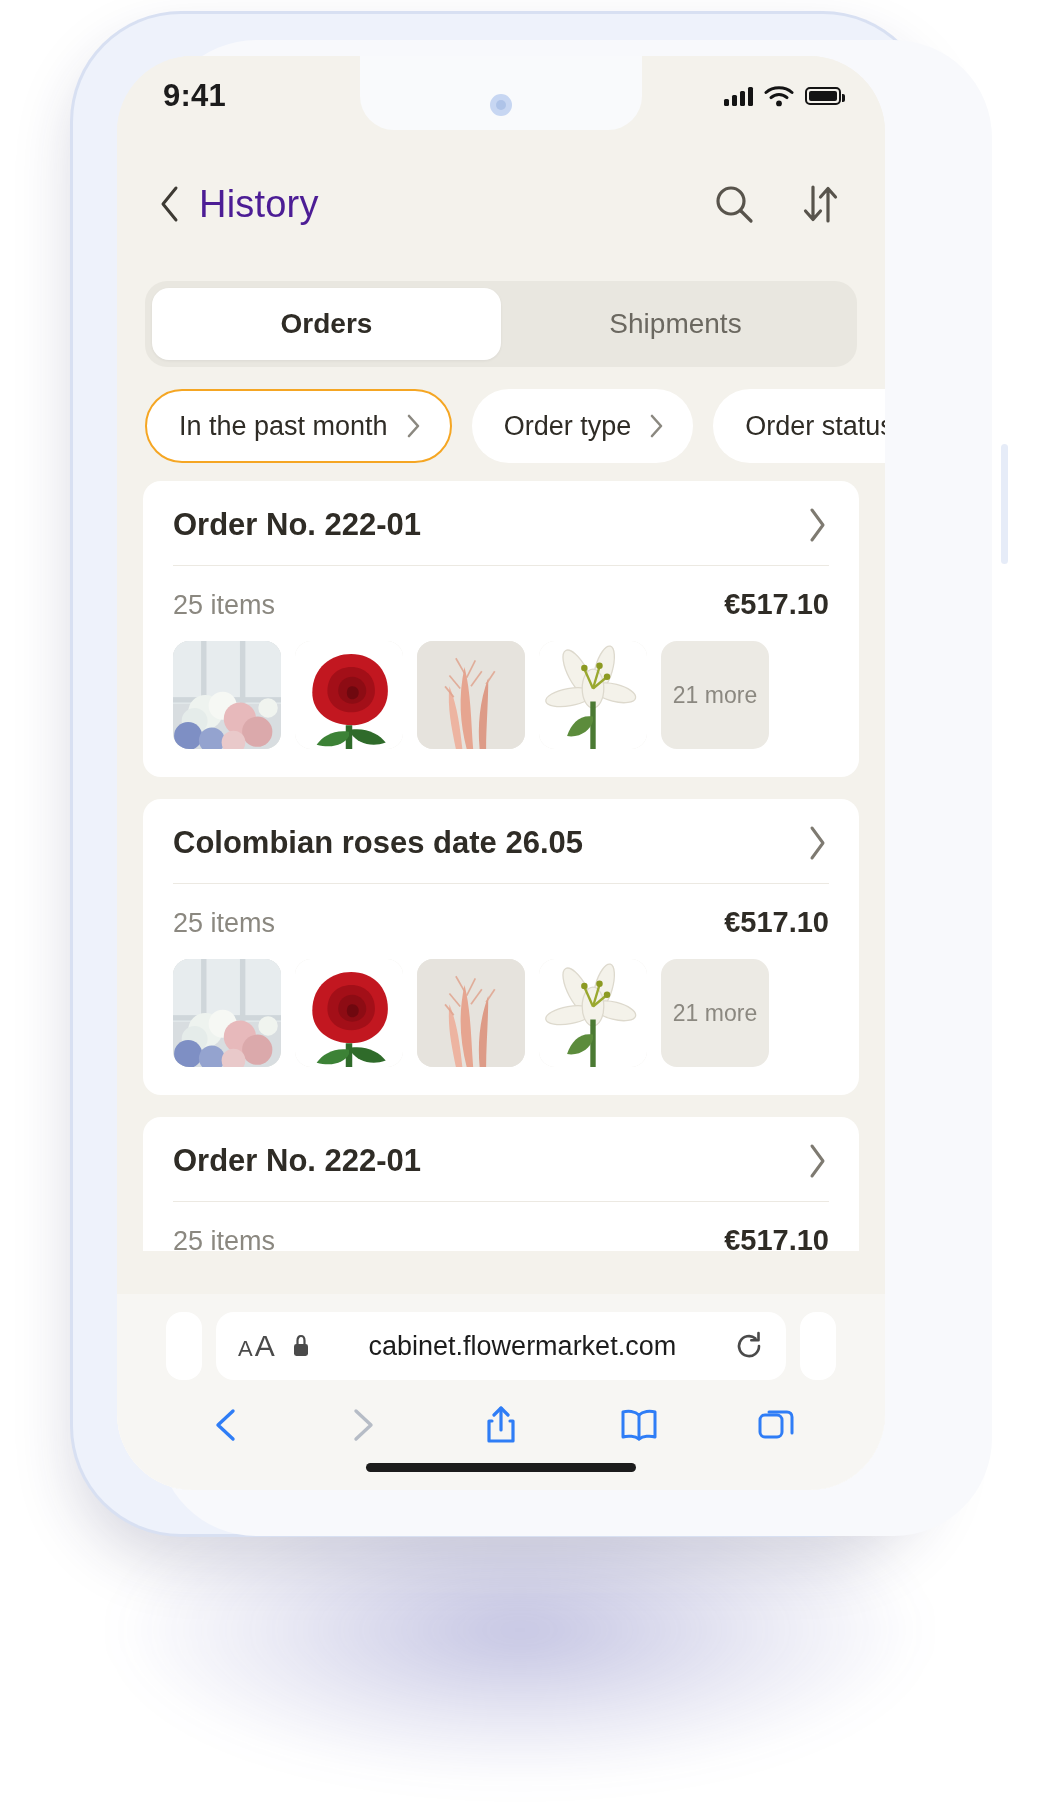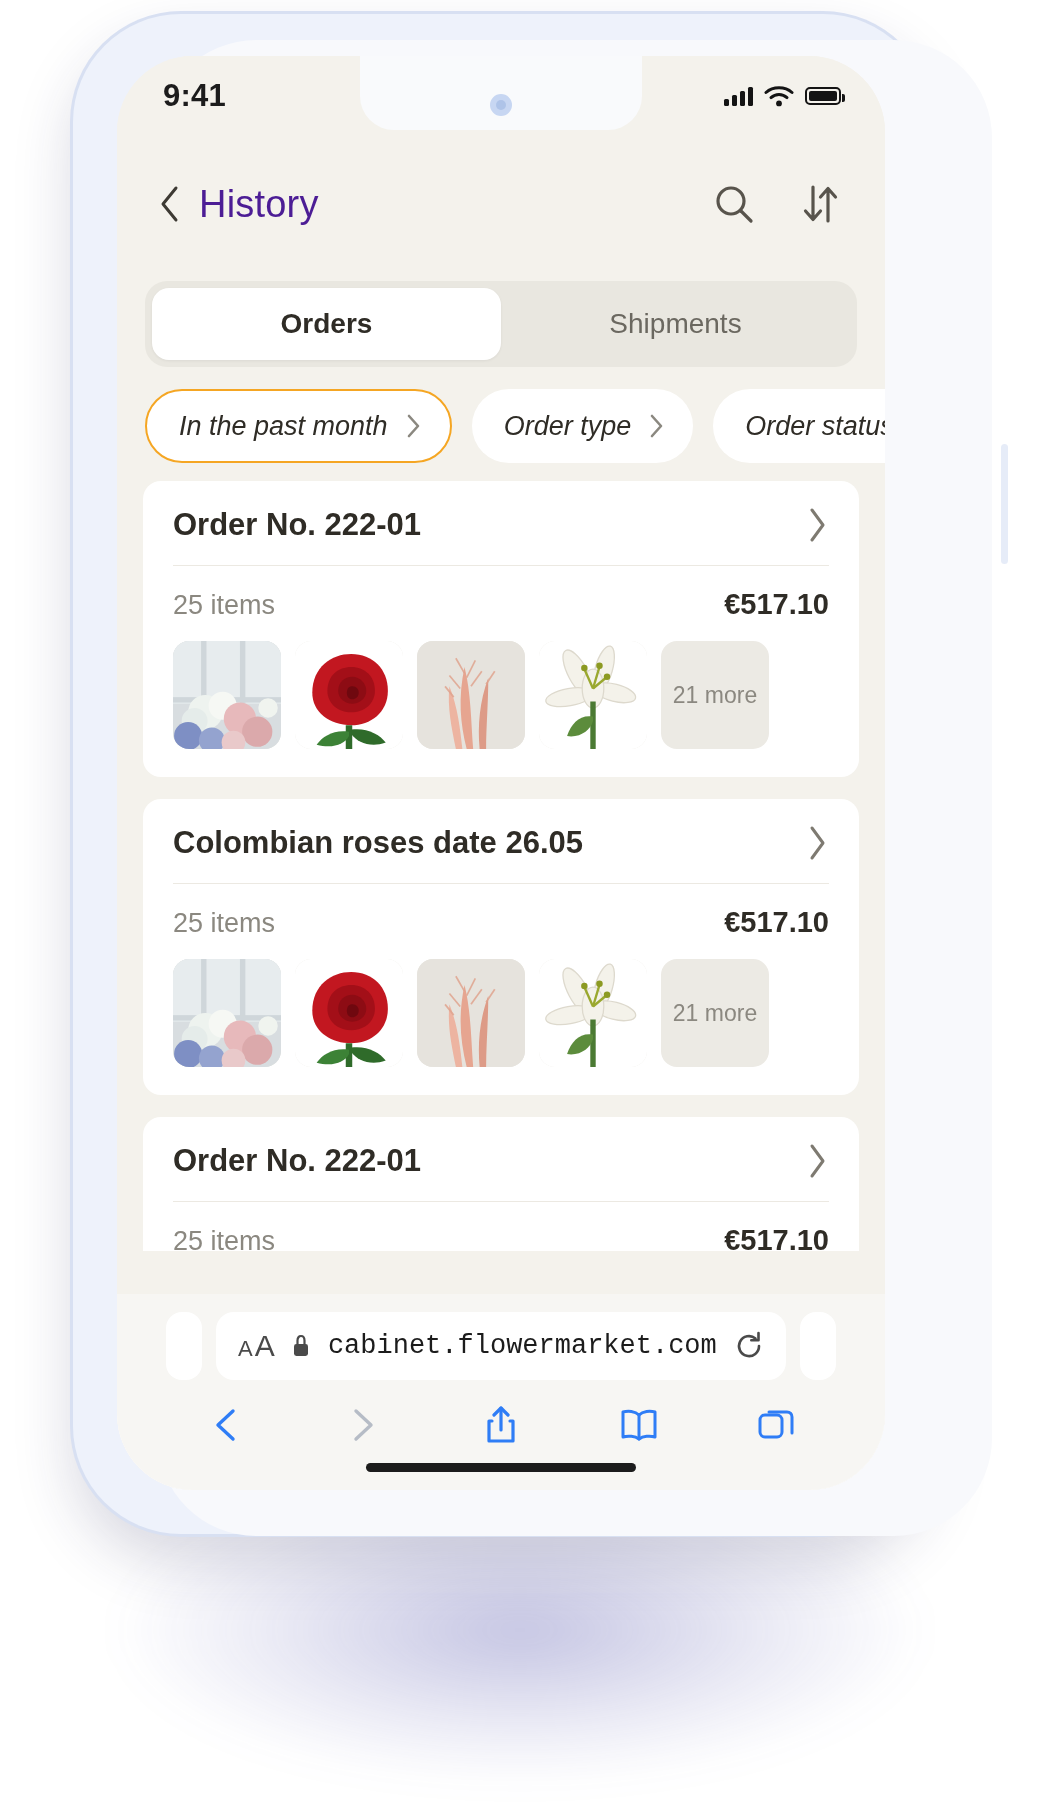--- a/index.html
+++ b/index.html
@@ -118,21 +118,21 @@
   }
 
   
   .chips{
     position:absolute; left:28px; top:333px; width:740px; height:74px;
     display:flex; gap:20px; overflow:hidden;
   }
   .chip{
     height:74px; border-radius:37px; background:#fff;
     display:flex; align-items:center; gap:18px;
-    padding:0 28px 0 32px; white-space:nowrap; flex:none; cursor:pointer;font-style:italic;
+    padding:0 28px 0 32px; white-space:nowrap; flex:none; cursor:pointer;
   }
   .chip span{ font-size:27px; color:#2f2c26;}
   .chip.active{ border:2px solid #f5a623; }
   .chev-sm{ display:block; }
 
   
   .cards{
     position:absolute; left:0; top:425px; width:768px; height:770px; overflow:hidden;
   }
   .card{
@@ -190,21 +190,21 @@
   .url-side{
     width:36px; height:68px; background:#fff; border-radius:16px; flex:none;
   }
   .urlbar{
     width:570px; height:68px; background:#fff; border-radius:18px;
     display:flex; align-items:center; padding:0 22px; gap:16px;
   }
   .aa{ font-size:0; display:flex; align-items:baseline; gap:2px; color:#4a4a4a; cursor:pointer;}
   .aa b{ font-size:22px; font-weight:400;}
   .aa i{ font-size:30px; font-style:normal;}
-  .url-text{ font-size:27px; color:#1c1c1c; flex:1; text-align:center;font-family:Liberation Mono, monospace;}
+  .url-text{ font-size:27px; color:#1c1c1c; flex:1; text-align:center;}
   .lock{ flex:none;}
   .reload{ flex:none; cursor:pointer;}
   .toolbar{
     position:absolute; left:0; bottom:30px; width:100%; height:70px;
     display:flex; align-items:center; justify-content:space-around; padding:0 40px;
   }
   .tb{ cursor:pointer; display:flex; align-items:center; justify-content:center; width:64px; height:64px;}
   .home-indicator{
     position:absolute; left:50%; transform:translateX(-50%); bottom:18px;
     width:270px; height:9px; border-radius:5px; background:#1c1c1c; z-index:45;

